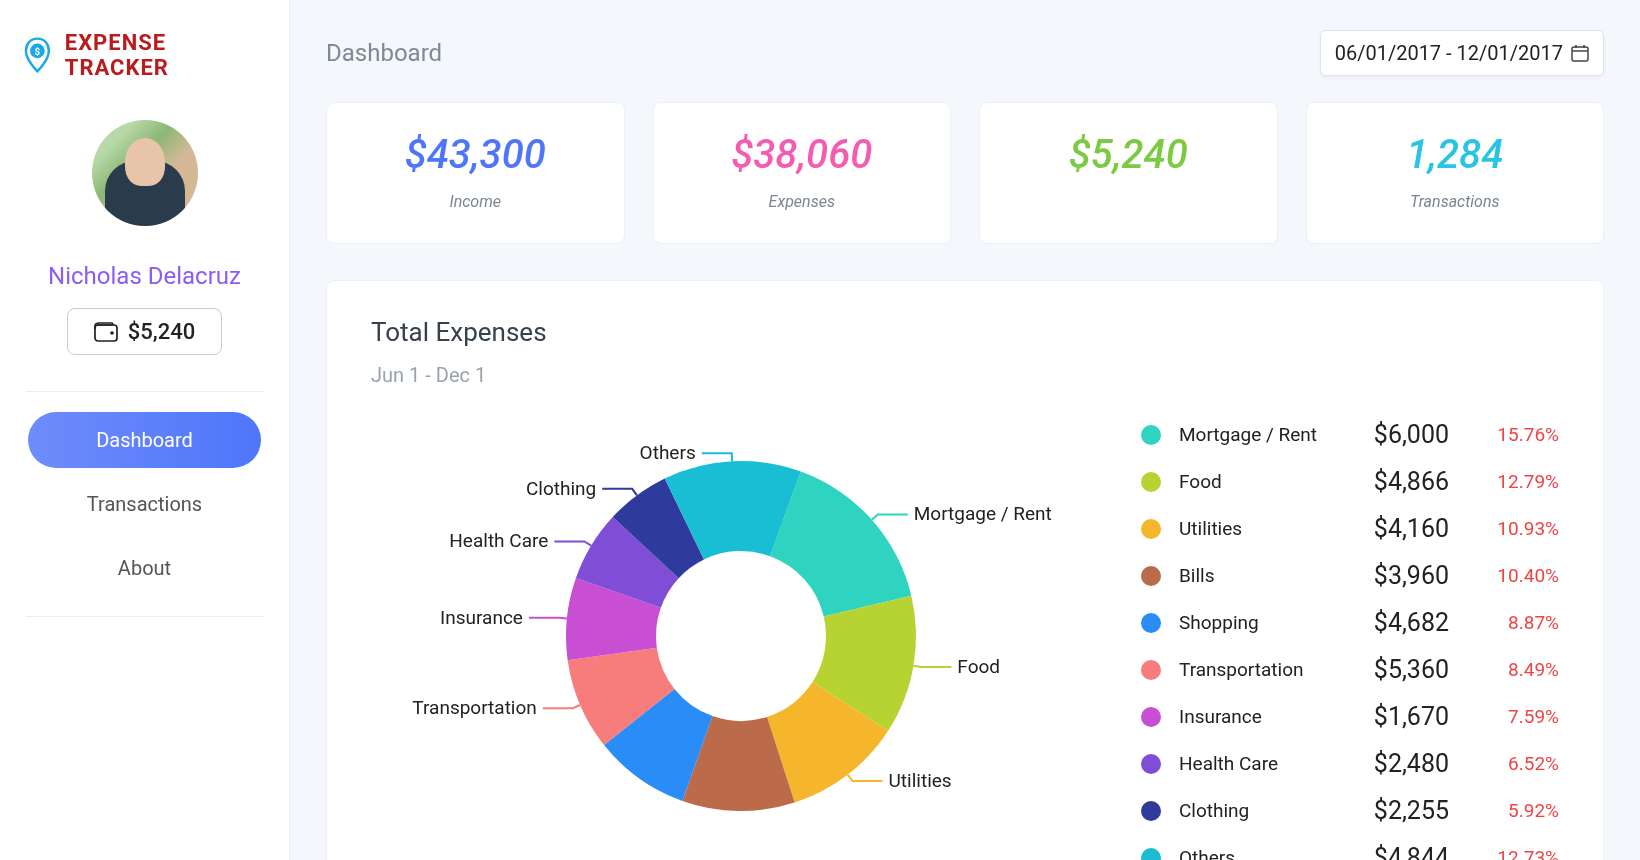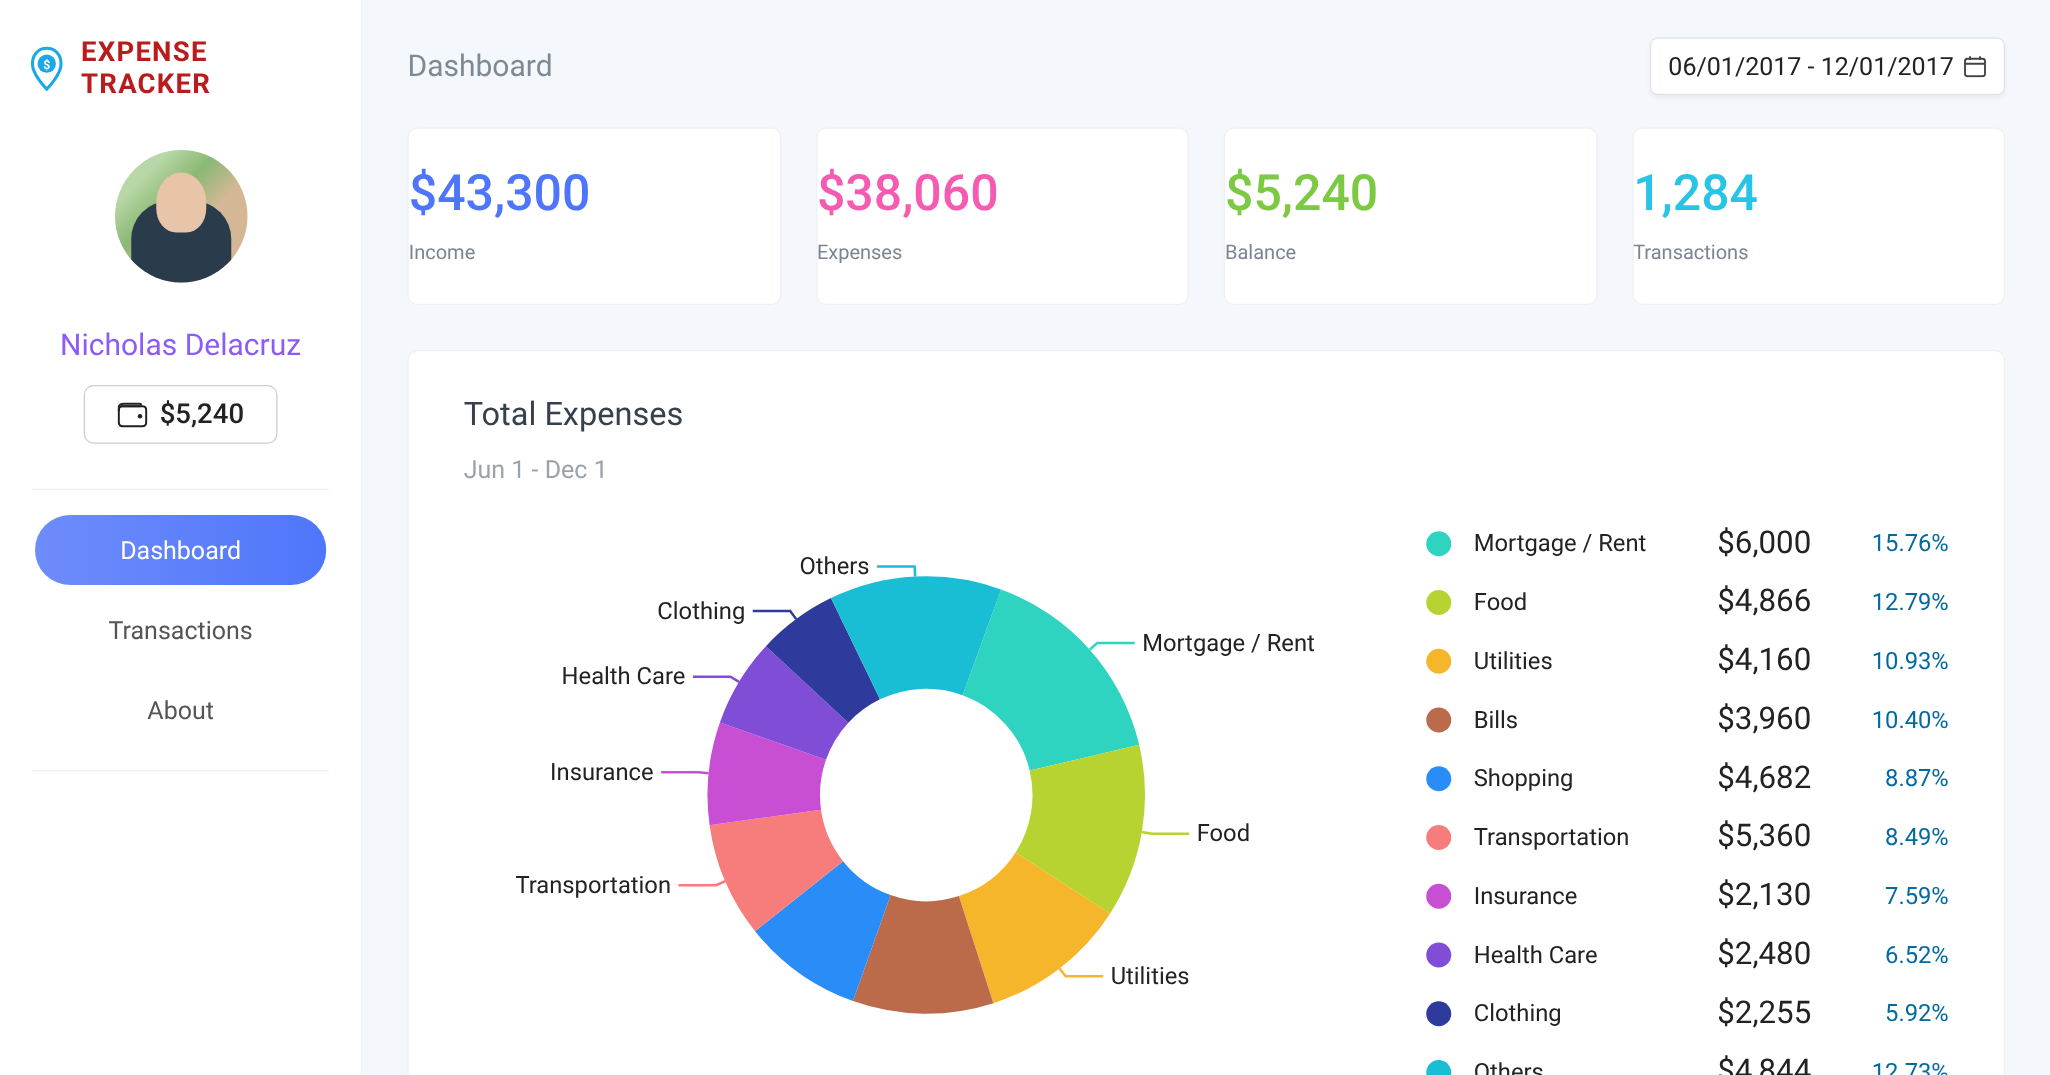--- a/index.html
+++ b/index.html
@@ -152,20 +152,22 @@
       display: flex;
       gap: 28px;
       margin-bottom: 36px;
     }
     .card {
       flex: 1;
       background: #fff;
       border-radius: 8px;
       border: 1px solid #eef0f3;
       padding: 28px 0 32px;
+      text-align: center;
+      font-style: italic;
     }
     .card-value { font-size: 40px; font-weight: 500; }
     .card-label { font-size: 16px; color: #7b8591; margin-top: 14px; }
     .c-income .card-value { color: #4f76fa; }
     .c-expenses .card-value { color: #f55bb1; }
     .c-balance .card-value { color: #7cc942; }
     .c-trans .card-value { color: #27c4e6; }
     .panel {
       background: #fff;
       border-radius: 8px;
@@ -195,21 +197,21 @@
       padding: 9px 0;
     }
     .legend-swatch {
       width: 20px;
       height: 20px;
       border-radius: 50%;
       margin-right: 18px;
     }
     .legend-name { flex: 1; font-size: 19px; color: #222; }
     .legend-amount { width: 110px; text-align: right; font-size: 25px; color: #222; }
-    .legend-pct { width: 110px; text-align: right; font-size: 19px; color: #0369a1; }
+    .legend-pct { width: 110px; text-align: right; font-size: 19px; color: #ef4444; }
   </style>
 </head>
 <body>
 
 <div class="sidebar">
   <div class="logo">
     <svg class="logo-icon" viewBox="0 0 36 44">
       <path d="M18 2 C9 2 4 9 4 17 C4 28 18 42 18 42 C18 42 32 28 32 17 C32 9 27 2 18 2 Z" fill="none" stroke="#1aa9e6" stroke-width="3"></path>
       <circle cx="18" cy="17" r="9" fill="#1aa9e6"></circle>
       <text x="18" y="22" text-anchor="middle" font-size="12" fill="#fff" font-weight="bold">$</text>
@@ -258,21 +260,20 @@
     <div class="card c-income">
       <div class="card-value">$43,300</div>
       <div class="card-label">Income</div>
     </div>
     <div class="card c-expenses">
       <div class="card-value">$38,060</div>
       <div class="card-label">Expenses</div>
     </div>
     <div class="card c-balance">
       <div class="card-value">$5,240</div>
-      <div class="card-label">Balance</div>
     </div>
     <div class="card c-trans">
       <div class="card-value">1,284</div>
       <div class="card-label">Transactions</div>
     </div>
   </div>
 
   <div class="panel">
     <div class="panel-title">Total Expenses</div>
     <div class="panel-sub">Jun 1 - Dec 1</div>
@@ -341,21 +342,21 @@
           </div>
           <div class="legend-row">
             <div class="legend-swatch" style="background:#f77c7c"></div>
             <div class="legend-name">Transportation</div>
             <div class="legend-amount">$5,360</div>
             <div class="legend-pct">8.49%</div>
           </div>
           <div class="legend-row">
             <div class="legend-swatch" style="background:#c84fd4"></div>
             <div class="legend-name">Insurance</div>
-            <div class="legend-amount">$2,130</div>
+            <div class="legend-amount">$1,670</div>
             <div class="legend-pct">7.59%</div>
           </div>
           <div class="legend-row">
             <div class="legend-swatch" style="background:#804dd6"></div>
             <div class="legend-name">Health Care</div>
             <div class="legend-amount">$2,480</div>
             <div class="legend-pct">6.52%</div>
           </div>
           <div class="legend-row">
             <div class="legend-swatch" style="background:#2e3a9c"></div>

